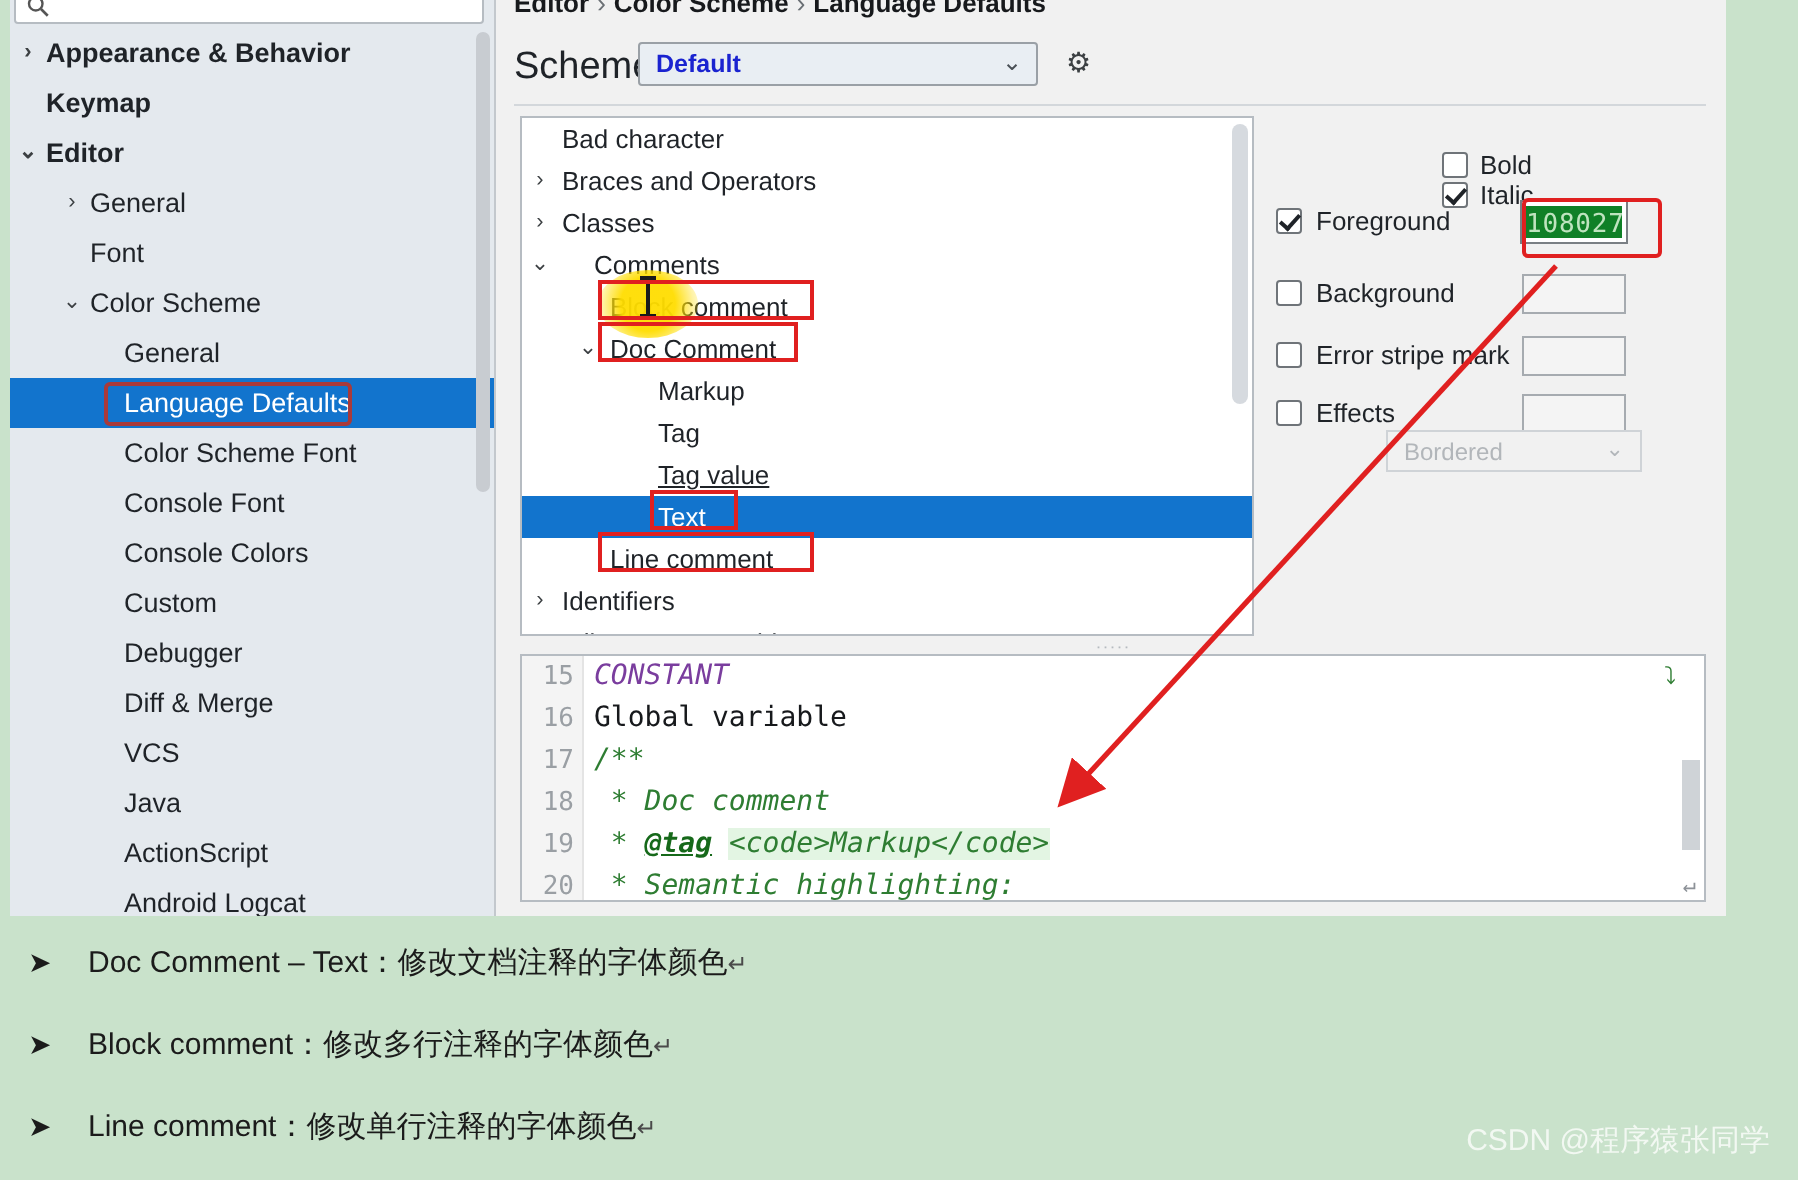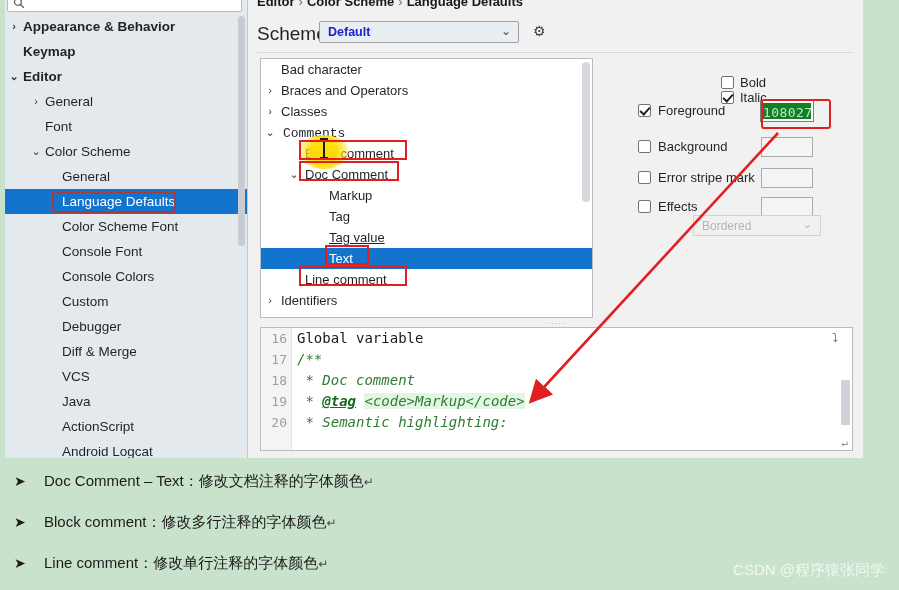--- a/index.html
+++ b/index.html
@@ -129,21 +129,21 @@
   }
   .divider {
     position: absolute; left: 9px; top: 52px;
     width: 596px; height: 1px; background: #d3d7db;
   }
 
   
   .attr-panel {
     position: absolute;
     left: 12px; top: 58px;
-    width: 333px; height: 260px;
+    width: 367px; height: 260px;
     background: #ffffff;
     border: 1px solid #b6bcc2;
     box-sizing: border-box;
     overflow: hidden;
   }
   .arow {
     position: relative;
     height: 21px; line-height: 21px;
     font-size: 13px;
     color: #1f2328;
@@ -374,21 +374,21 @@
         </div>
         <div class="gear-btn">⚙</div>
       </div>
       <div class="divider"></div>
 
       <div class="attr-panel">
         <div id="attr-tree">
             <div class="arow"><span class="alabel" style="margin-left: 20px;">Bad character</span></div>
             <div class="arow"><span class="aarrow" style="left: 2px;">›</span><span class="alabel" style="margin-left: 20px;">Braces and Operators</span></div>
             <div class="arow"><span class="aarrow" style="left: 2px;">›</span><span class="alabel" style="margin-left: 20px;">Classes</span></div>
-            <div class="arow"><span class="aarrow" style="left: 2px;">⌄</span><span class="alabel" style="margin-left: 22px; font-family: Liberation Mono, monospace;">Comments</span></div>
+            <div class="arow"><span class="aarrow" style="left: 2px;">⌄</span><span class="alabel" style="margin-left: 36px;">Comments</span></div>
             <div class="arow"><span class="alabel" style="margin-left: 44px;">Block comment</span></div>
             <div class="arow"><span class="aarrow" style="left: 26px;">⌄</span><span class="alabel" style="margin-left: 44px;">Doc Comment</span></div>
             <div class="arow"><span class="alabel" style="margin-left: 68px;">Markup</span></div>
             <div class="arow"><span class="alabel" style="margin-left: 68px;">Tag</span></div>
             <div class="arow"><span class="alabel" style="margin-left: 68px; text-decoration: underline;">Tag value</span></div>
             <div class="arow selrow"><span class="alabel" style="margin-left: 68px;">Text</span></div>
             <div class="arow"><span class="alabel" style="margin-left: 44px;">Line comment</span></div>
             <div class="arow"><span class="aarrow" style="left: 2px;">›</span><span class="alabel" style="margin-left: 20px;">Identifiers</span></div>
             <div class="arow"><span class="alabel" style="margin-left: 20px;">Inline parameter hint</span></div>
           </div>
@@ -433,20 +433,21 @@
           <div class="val">Bordered</div>
           <div class="chev">⌄</div>
         </div>
       </div>
 
       <div class="splitter">:::::</div>
 
       <div class="preview">
         <div class="gutter"></div>
         <div id="preview-lines">
+            <div class="cline"><span class="lnum">15</span><span class="ctext"><span class="c-const">CONSTANT</span></span></div>
             <div class="cline"><span class="lnum">16</span><span class="ctext"><span class="c-plain">Global variable</span></span></div>
             <div class="cline"><span class="lnum">17</span><span class="ctext"><span class="c-comment">/**</span></span></div>
             <div class="cline"><span class="lnum">18</span><span class="ctext"><span class="c-comment"> * Doc comment</span></span></div>
             <div class="cline"><span class="lnum">19</span><span class="ctext"><span class="c-comment"> * </span><span class="c-tag">@tag</span><span class="c-comment"> </span><span class="c-markup">&lt;code&gt;Markup&lt;/code&gt;</span></span></div>
             <div class="cline"><span class="lnum">20</span><span class="ctext"><span class="c-comment"> * Semantic highlighting:</span></span></div>
           </div>
         <div class="prev-scroll"></div>
         <div class="fold-icon">⤵</div>
         <div class="pilcrow">↵</div>
       </div>

